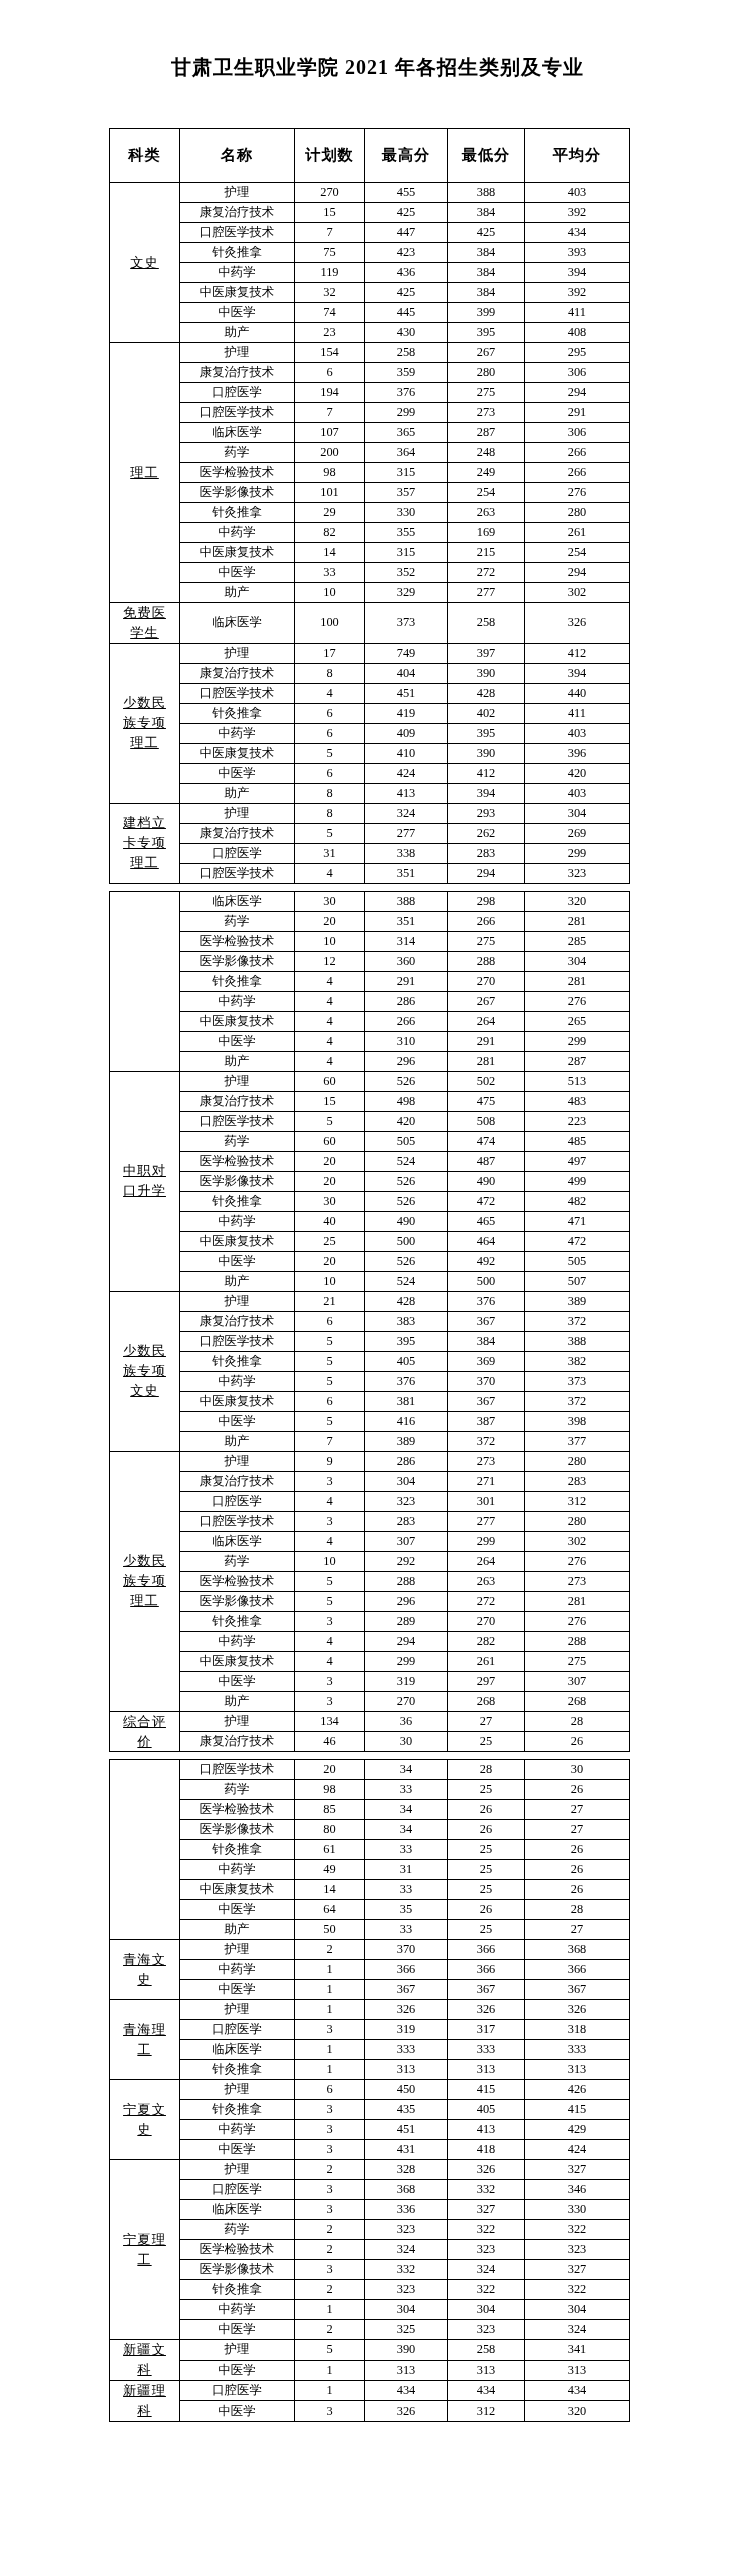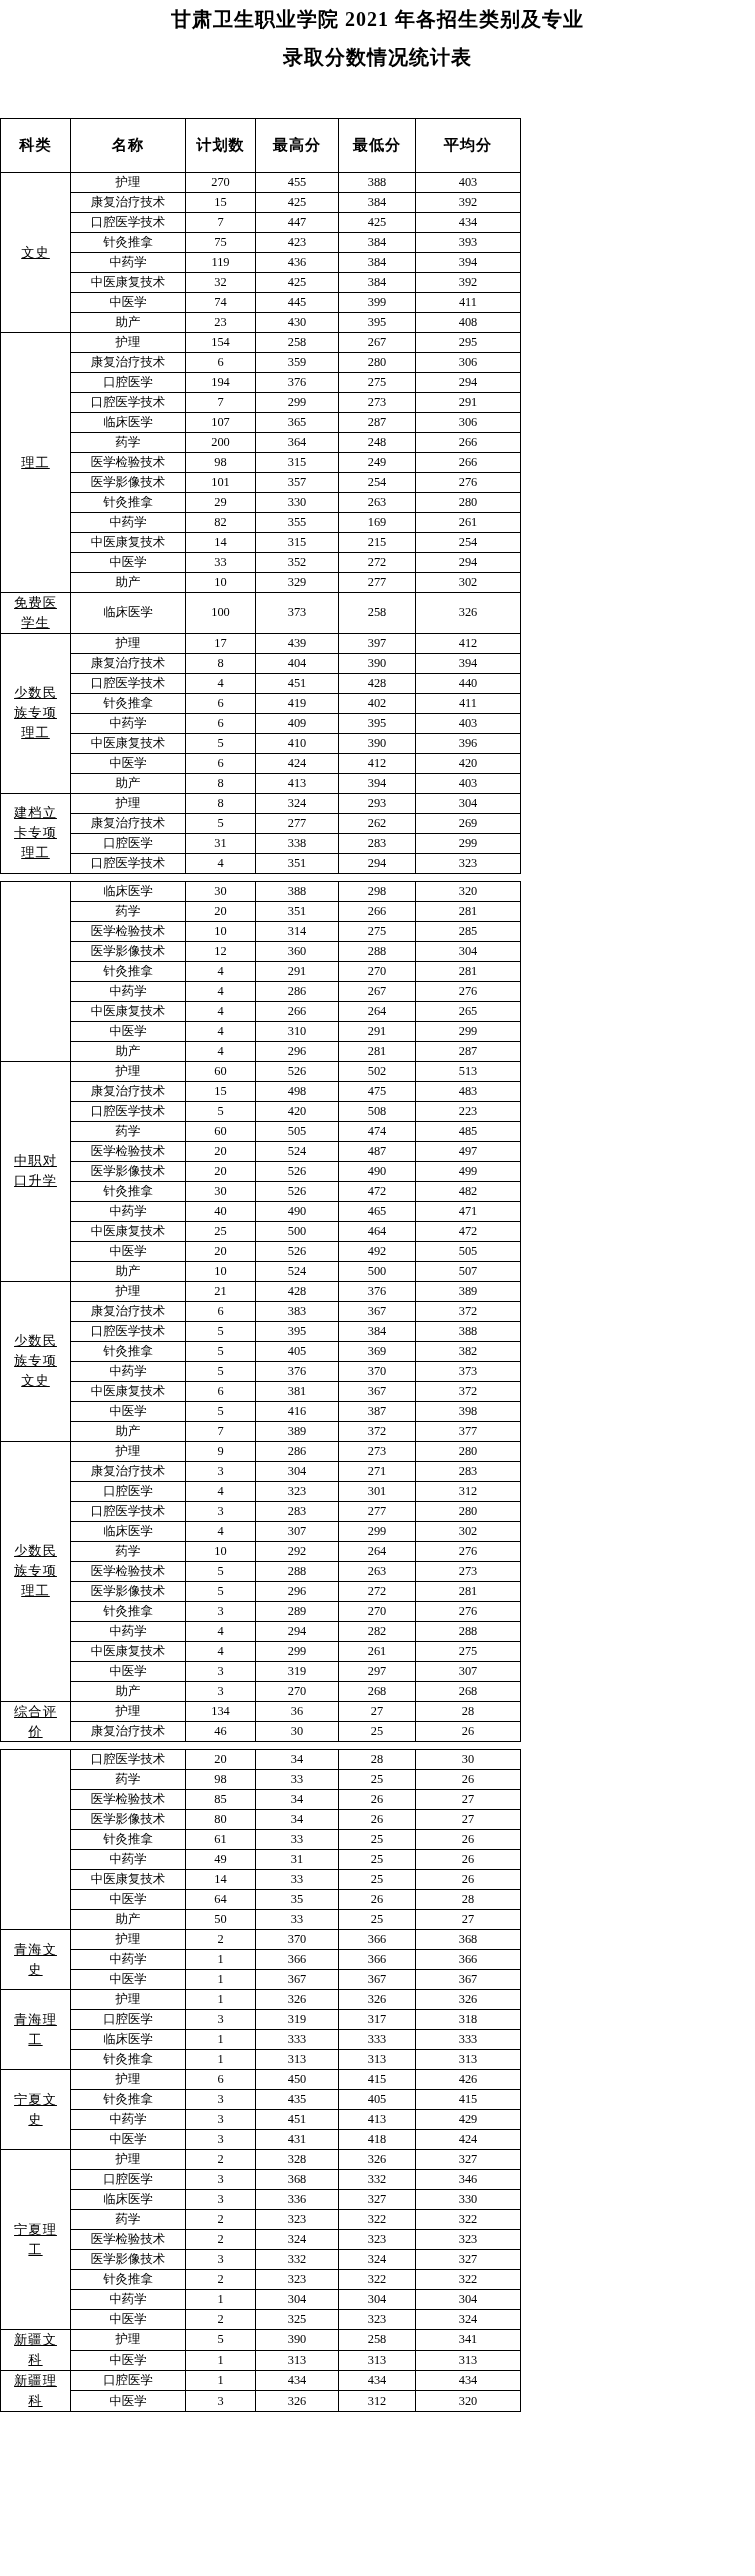--- a/index.html
+++ b/index.html
@@ -1,29 +1,29 @@
 <!DOCTYPE html>
 <html style="font-size:15.2px"><head>
 <meta charset="utf-8">
 <style>
   html,body{margin:0;padding:0;}
   body{
     width:755px;height:2576px;background:#ffffff;color:#000;
     font-family:"Liberation Serif","DejaVu Serif",serif;
     -webkit-font-smoothing:antialiased;
   }
-  .doc{}
+  .doc{padding-top:48px;}
   .title{
     text-align:center;font-weight:bold;font-size:20px;line-height:38px;
     letter-spacing:1px;
   }
   .tables{margin-top:42px;}
   table.tbl{
     border-collapse:collapse;table-layout:fixed;
-    margin-bottom:6.7px;
+    margin-left:109px;margin-bottom:6.7px;
     border:1.9px solid #000;
   }
   .tbl th,.tbl td{
     border:1px solid #000;text-align:center;vertical-align:middle;
     padding:0;overflow:hidden;white-space:nowrap;
   }
   .tbl th{
     height:53px;font-size:15.2px;font-weight:bold;letter-spacing:1px;
   }
   .tbl td{height:19px;font-size:12.4px;}
@@ -32,21 +32,20 @@
     padding:0 7.6px;letter-spacing:1px;text-decoration:underline;
   }
   .tbl tr.tall td{height:38px;}
 </style>
 </head>
 <body>
 
 <div class="doc">
   <div class="title">
     <div>甘肃卫生职业学院 2021 年各招生类别及专业</div>
-    <div>录取分数情况统计表</div>
   </div>
   <div class="tables">
       <table class="tbl">
         <colgroup>
           <col style="width: 70px;">
           <col style="width: 115px;">
           <col style="width: 70px;">
           <col style="width: 83px;">
           <col style="width: 77px;">
           <col style="width: 105px;">
@@ -216,21 +215,21 @@
             <td>临床医学</td>
             <td>100</td>
             <td>373</td>
             <td>258</td>
             <td>326</td>
           </tr>
           <tr>
             <td class="cat" rowspan="8">少数民族专项理工</td>
             <td>护理</td>
             <td>17</td>
-            <td>439</td>
+            <td>749</td>
             <td>397</td>
             <td>412</td>
           </tr>
           <tr>
             <td>康复治疗技术</td>
             <td>8</td>
             <td>404</td>
             <td>390</td>
             <td>394</td>
           </tr>

